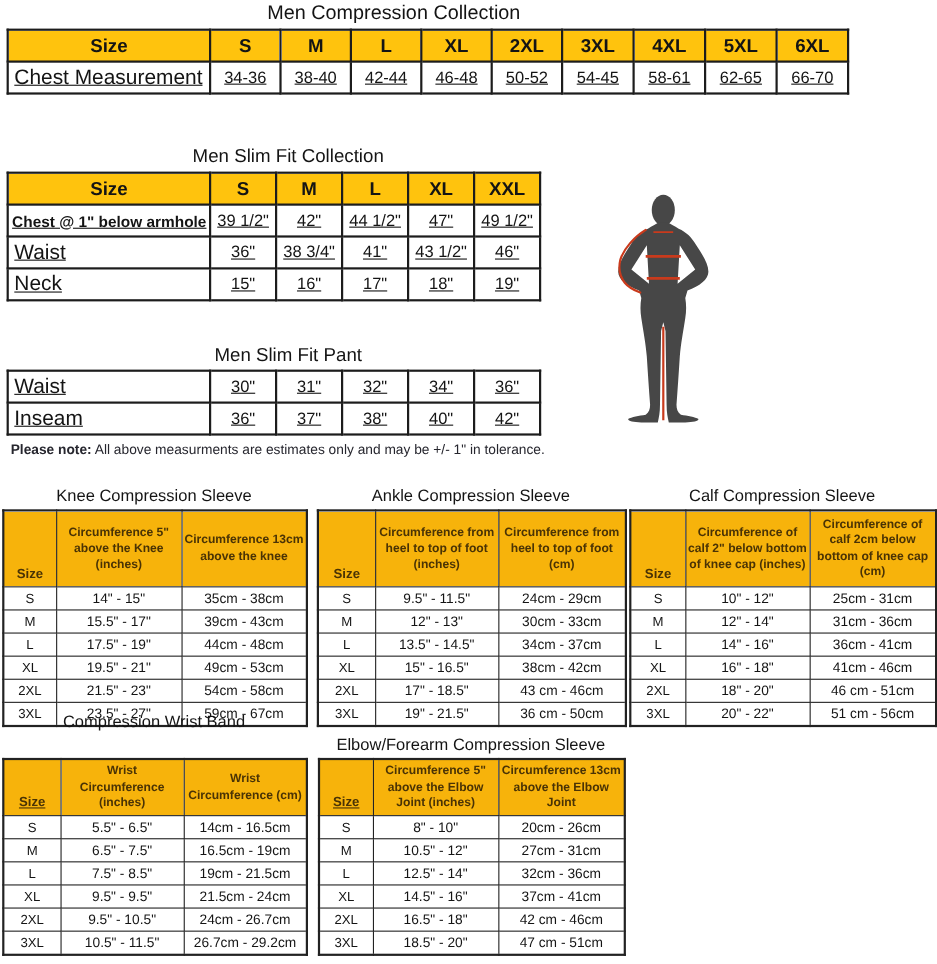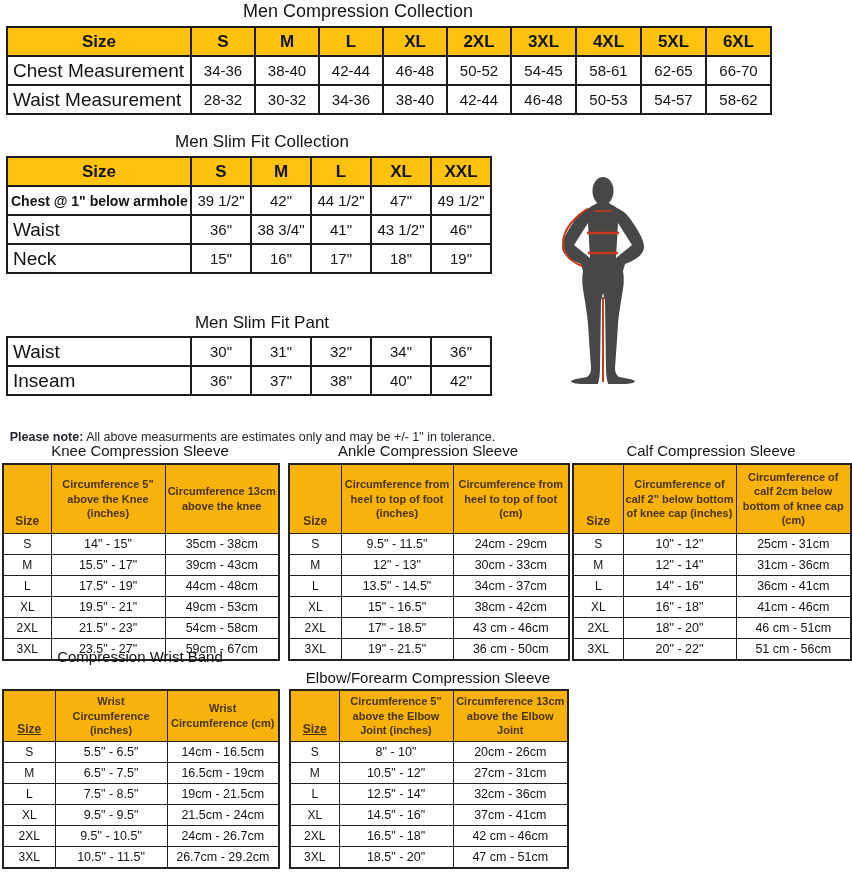--- a/index.html
+++ b/index.html
@@ -17,21 +17,21 @@
   .tblwrap table{border-collapse:collapse;table-layout:fixed;width:100%;}
   .tblwrap td,.tblwrap th{overflow:hidden;padding:0 2px;}
 
   
   .top-table table{border:2px solid #1c1c1c;}
   .top-table th{
     background:#FFC30D;border:2px solid #1c1c1c;font-size:17px;font-weight:bold;
     height:27px;text-align:center;color:#141414;
   }
   .top-table td{
-    border:2px solid #1c1c1c;text-align:center;font-size:15px;height:27px;color:#141414;
+    border:2px solid #1c1c1c;text-align:center;font-size:15px;height:27px;color:#141414;text-decoration:underline;
   }
   .top-table td:first-child{text-align:left;font-size:19px;padding-left:5px;}
   .w2 tbody tr:first-child{height:21px;}
   .w2 tbody tr:first-child td:first-child{font-size:14px;font-weight:bold;padding-left:3px;}
   .w2 tbody tr{height:29px;}
   .w3 tbody tr{height:29px;}
 
   
   .small-table table{border:2px solid #222;}
   .small-table th{
@@ -88,32 +88,20 @@
           <td>34-36</td>
           <td>38-40</td>
           <td>42-44</td>
           <td>46-48</td>
           <td>50-52</td>
           <td>54-45</td>
           <td>58-61</td>
           <td>62-65</td>
           <td>66-70</td>
         </tr>
-        <tr>
-          <td>Waist Measurement</td>
-          <td>28-32</td>
-          <td>30-32</td>
-          <td>34-36</td>
-          <td>38-40</td>
-          <td>42-44</td>
-          <td>46-48</td>
-          <td>50-53</td>
-          <td>54-57</td>
-          <td>58-62</td>
-        </tr>
       </tbody>
     </table>
   </div>
 
 <div class="abs title title-md" style="left:0;top:132px;width:524px;">Men Slim Fit Collection</div>
 <div class="abs tblwrap top-table w2" style="left:6px;top:156px;width:484px;">
     <table>
       <colgroup>
         <col style="width: 184px;">
         <col style="width: 60px;">
@@ -186,21 +174,21 @@
           <td>36"</td>
           <td>37"</td>
           <td>38"</td>
           <td>40"</td>
           <td>42"</td>
         </tr>
       </tbody>
     </table>
   </div>
 
-<div class="abs note" style="left:0;top:400px;width:505px;margin-top:28px;">
+<div class="abs note" style="left:0;top:400px;width:505px;">
   <div>
     <b>Please note:</b><span> All above measurments are estimates only and may be +/- 1" in tolerance.</span>
   </div>
 </div>
 
 <svg class="abs" style="left:553px;top:170px;" width="100" height="225" viewBox="0 0 100 225">
   <ellipse cx="50" cy="21" rx="10.5" ry="14" fill="#474747"></ellipse>
   <path fill="#474747" fill-rule="evenodd" d="
     M36,38
     C29,41 24,46 20,53

